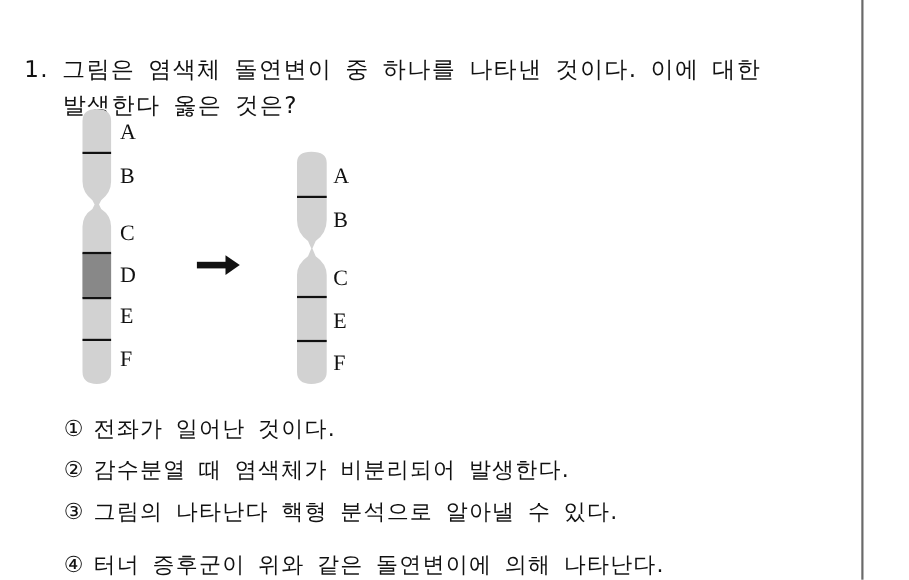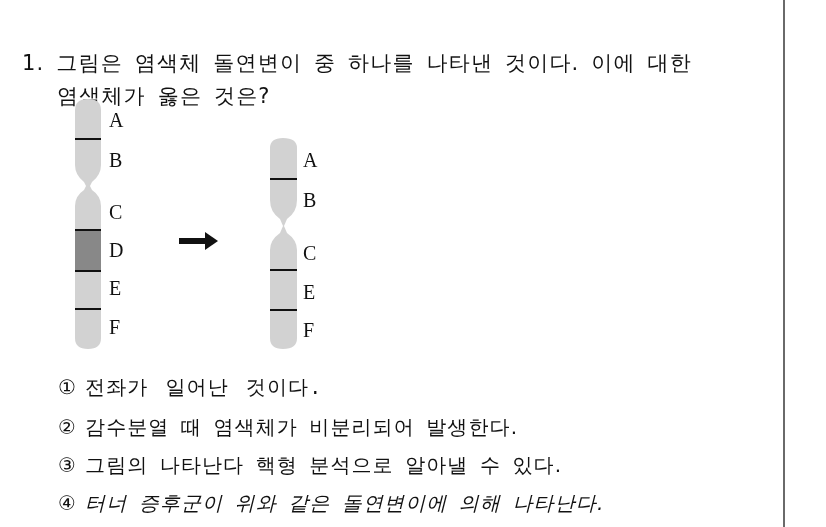--- a/index.html
+++ b/index.html
@@ -56,36 +56,36 @@
     font-size: 20px;
     line-height: 26px;
     white-space: nowrap;
     letter-spacing: 1.1px;
     word-spacing: 4px;
   }
   .option .num {
     display: inline-block;
     margin-right: 8px;
   }
-  .opt1 { top: 376px; font-family: Liberation Mono, monospace; }
+  .opt1 { top: 376px; }
   .opt2 { top: 414px; }
   .opt3 { top: 452px; }
-  .opt4 { top: 490px; font-style: italic; }
+  .opt4 { top: 500px; }
 </style>
 </head>
 <body>
 
 <div class="right-border"></div>
 
 <div class="q-line q-line1">
   <span>1.</span>
   <span>그림은 염색체 돌연변이 중 하나를 나타낸 것이다. 이에 대한</span>
 </div>
 <div class="q-line q-line2">
-  <span>염색체가 옳은 것은?</span>
+  <span>발생한다 옳은 것은?</span>
 </div>
 
 <div class="figure">
 
   <svg style="position:absolute;left:0;top:0" width="400" height="360" viewBox="0 0 400 360">
 
     <path d="M75,110 Q75,99 88,99 Q101,99 101,110 L101,165 Q101,175 92,182 L90,186 L92,190 Q101,196 101,206 L101,338 Q101,349 88,349 Q75,349 75,338 L75,206 Q75,196 84,190 L86,186 L84,182 Q75,175 75,165 Z" fill="#d2d2d2"></path>
     <rect x="75" y="230" width="26" height="41" fill="#888888"></rect>
     <rect x="75" y="138" width="26" height="2" fill="#111"></rect>
     <rect x="75" y="229" width="26" height="2" fill="#111"></rect>

